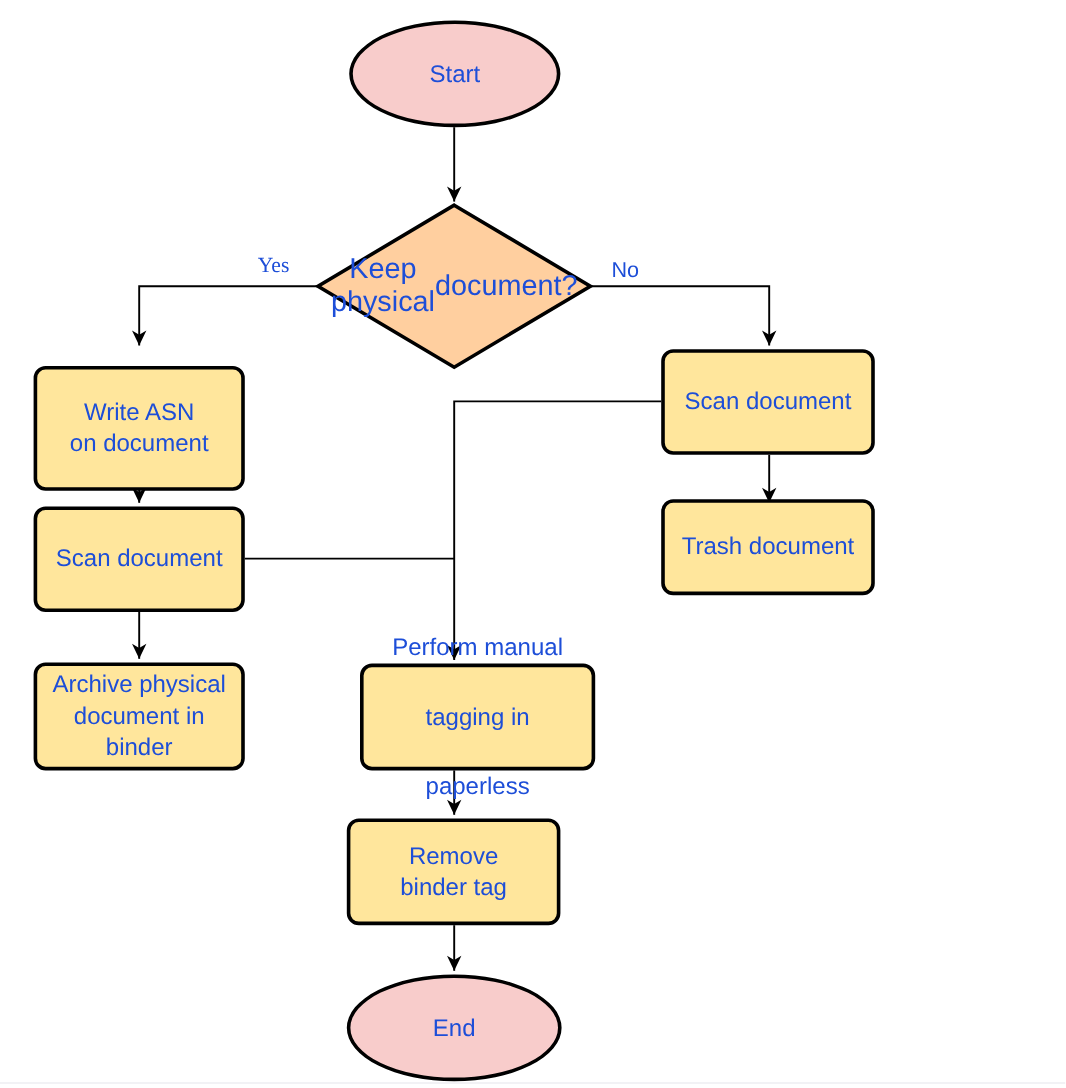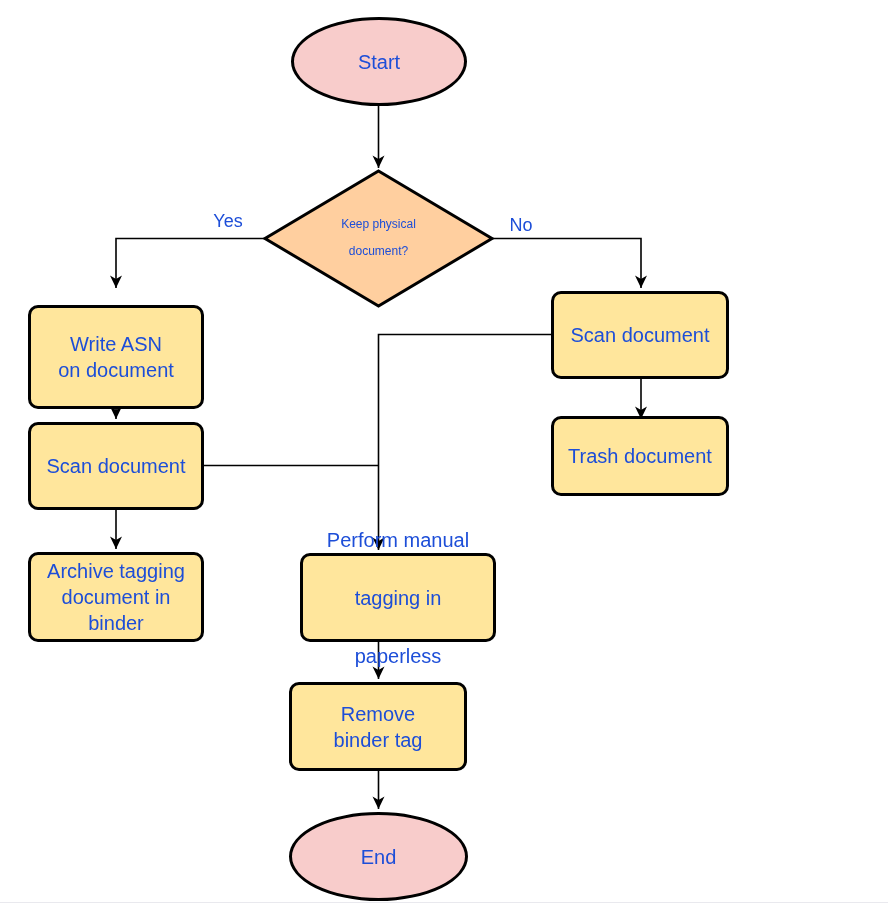--- a/index.html
+++ b/index.html
@@ -38,25 +38,25 @@
     background: var(--process-fill);
     border-radius: 10px;
   }
   .terminal {
     background: var(--terminal-fill);
     border-radius: 50%;
   }
   .decision-text {
     position: absolute;
     display: flex;
-    flex-direction: column;
+    flex-direction: row;
     align-items: center;
     justify-content: center;
     text-align: center;
-    font-size: 12px;
+    font-size: 24px;
     line-height: 27px;
   }
   .edge-label {
     position: absolute;
     font-size: 18px;
     line-height: 18px;
     text-align: center;
   }
   .note {
     position: absolute;
@@ -104,39 +104,39 @@
 
   <div class="node terminal" style="left:291px; top:17px; width:176px; height:89px;">
     <span>Start</span>
   </div>
 
   <div class="decision-text" style="left:278px; top:209px; width:201px; height:58px;">
     <span>Keep physical</span>
     <span>document?</span>
   </div>
 
-  <div class="edge-label" style="left:203px; top:212px; width:50px;">
+  <div class="edge-label" style="left:203px; top:212px; width:50px;font-family:Liberation Serif, serif;">
     <span>Yes</span>
   </div>
 
   <div class="edge-label" style="left:497px; top:216px; width:48px;">
     <span>No</span>
   </div>
 
   <div class="node process" style="left:28px; top:273px; width:176px; height:104px;margin-top:32px;">
     <span>Write ASN</span>
     <span>on document</span>
   </div>
 
   <div class="node process" style="left:28px; top:422px; width:176px; height:88px;">
     <span>Scan document</span>
   </div>
 
   <div class="node process" style="left:28px; top:552px; width:176px; height:90px;">
-    <span>Archive tagging</span>
+    <span>Archive physical</span>
     <span>document in</span>
     <span>binder</span>
   </div>
 
   <div class="node process" style="left:551px; top:291px; width:178px; height:88px;">
     <span>Scan document</span>
   </div>
 
   <div class="node process" style="left:551px; top:416px; width:178px; height:80px;text-align:center;">
     <span>Trash document</span>

